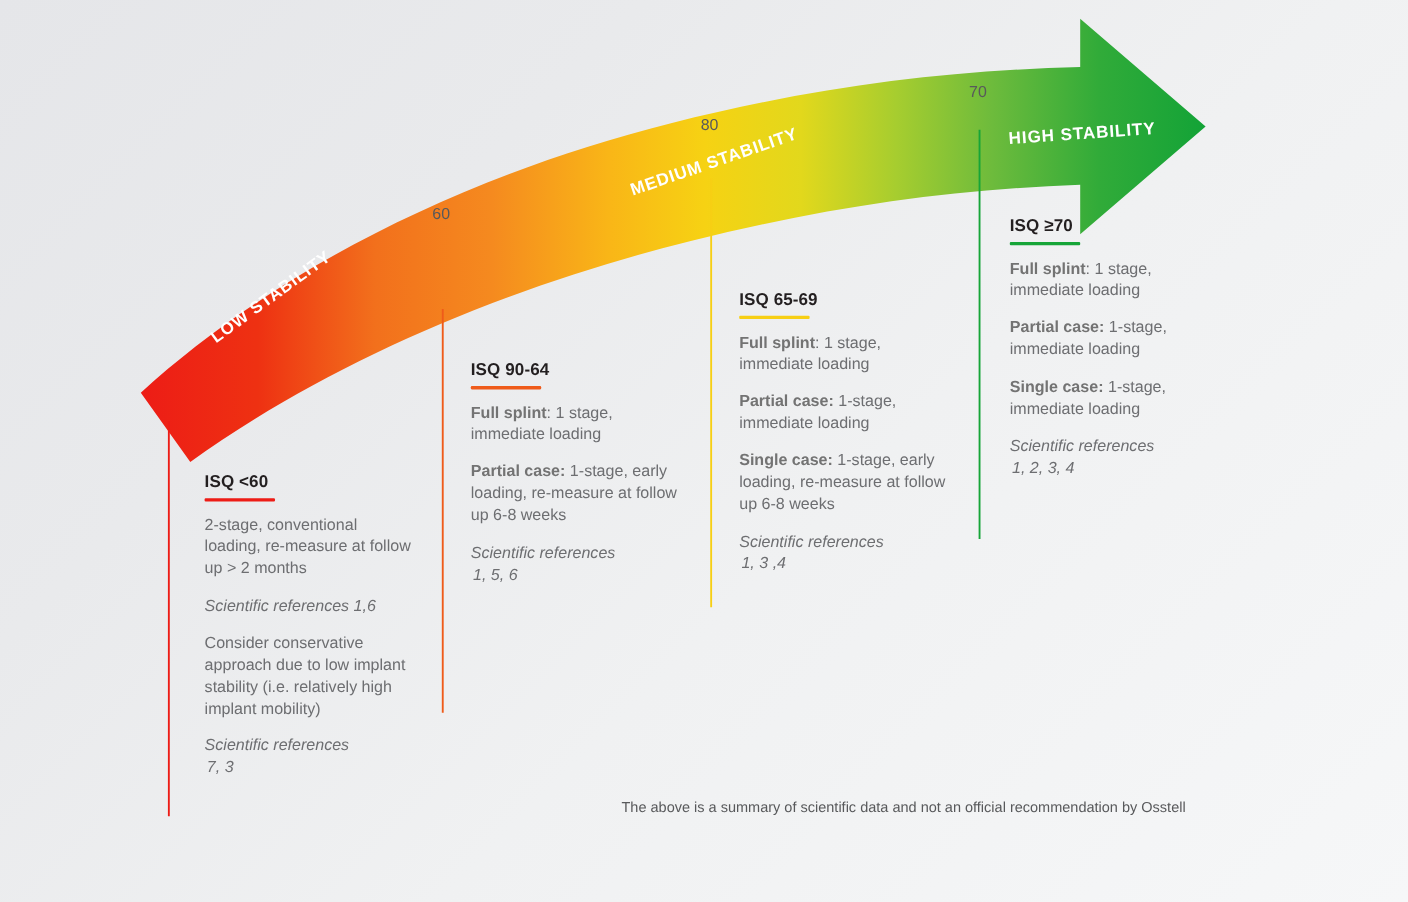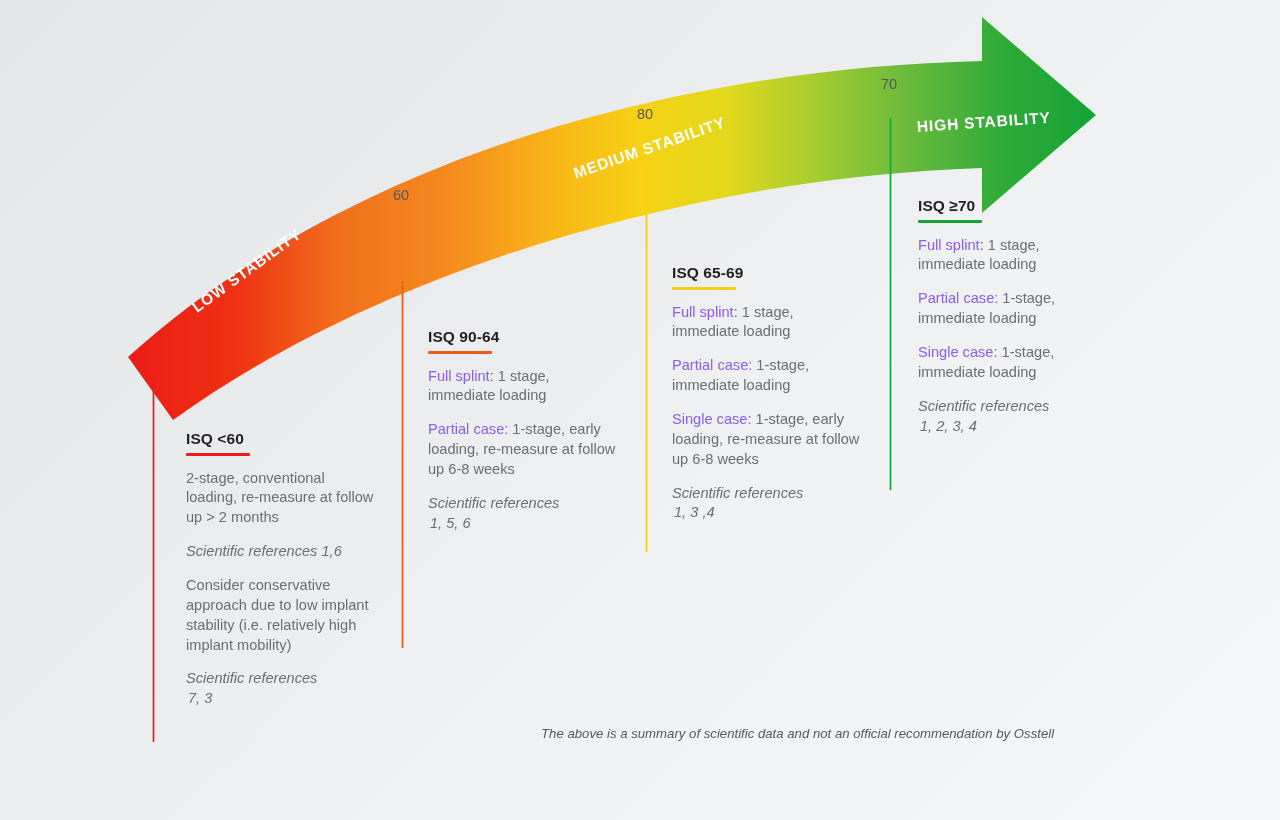--- a/index.html
+++ b/index.html
@@ -98,22 +98,22 @@
 
   .entry {
     font-size: 14.6px;
     line-height: 1.36;
     color: #6d6e71;
     margin: 0 0 14px 0;
   }
   .entry:last-child { margin-bottom: 0; }
 
   .entry b {
-    color: #8b5cf6;
-    font-weight: normal;
+    color: #737373;
+    font-weight: bold;
     text-align: center;
   }
 
   .refs {
     font-size: 14.6px;
     line-height: 1.36;
     color: #6d6e71;
     font-style: italic;
     margin: 4px 0 14px 0;
   }
@@ -125,24 +125,23 @@
   }
 
   #col-1 { left: 186px; top: 430px; }
   #col-2 { left: 428px; top: 328px; }
   #col-3 { left: 672px; top: 264px; }
   #col-4 { left: 918px; top: 197px; }
 
   
   #footnote {
     position: absolute;
-    left: 541px;
+    left: 565px;
     top: 726px;
     font-size: 13.2px;
-    font-style: italic;
     color: #58595b;
     white-space: nowrap;
     text-align: right;
   }
 </style>
 </head>
 <body>
 
 <div id="stage">
 

